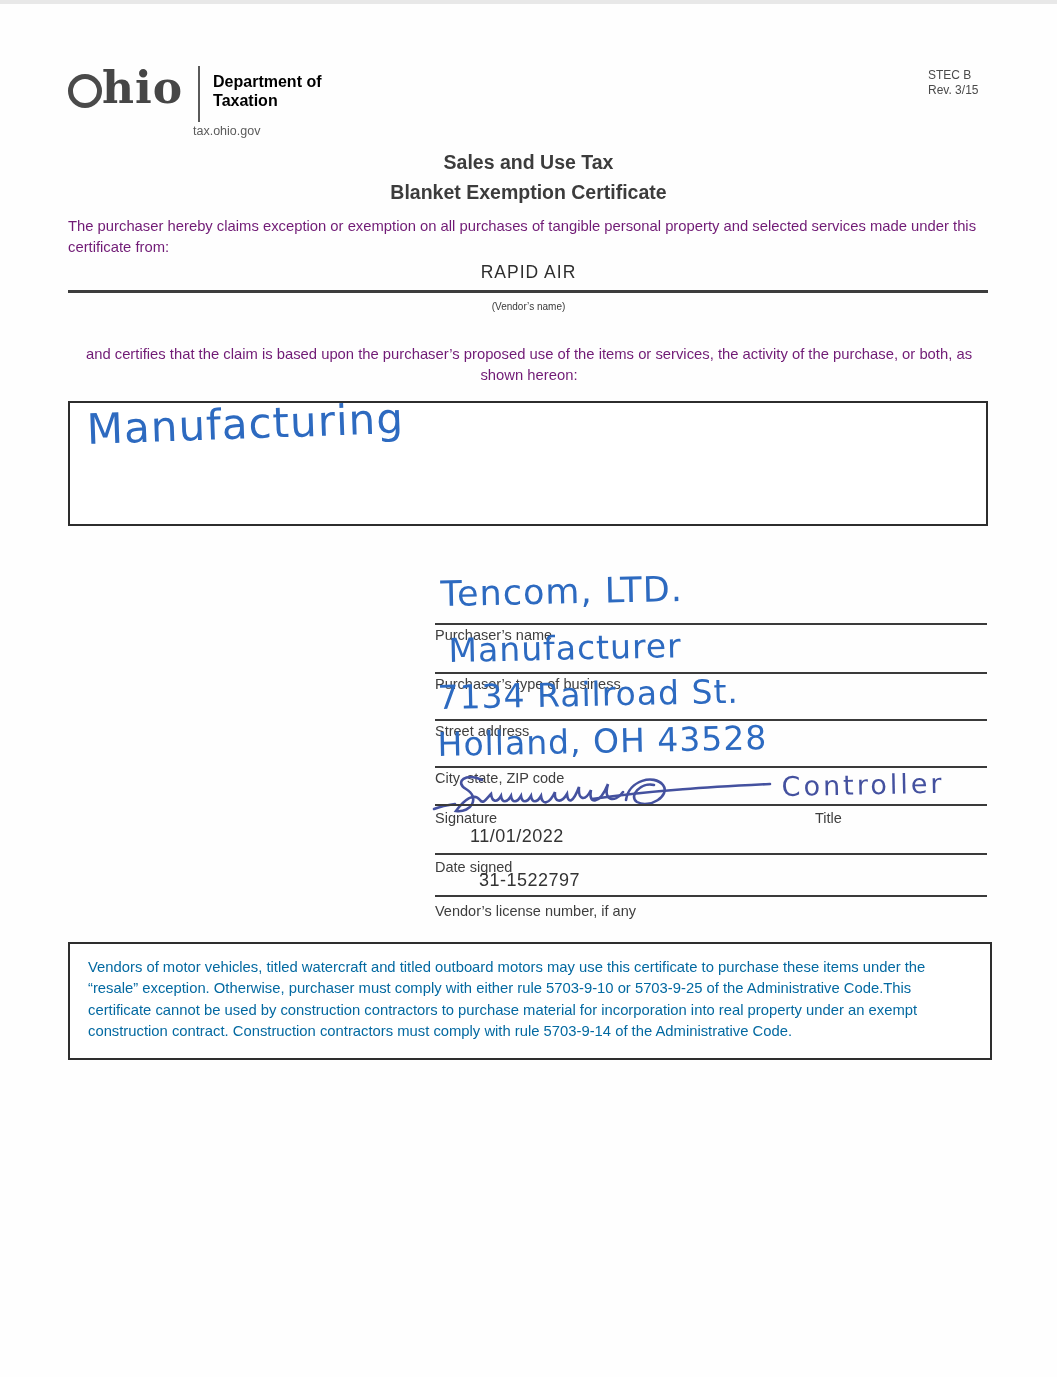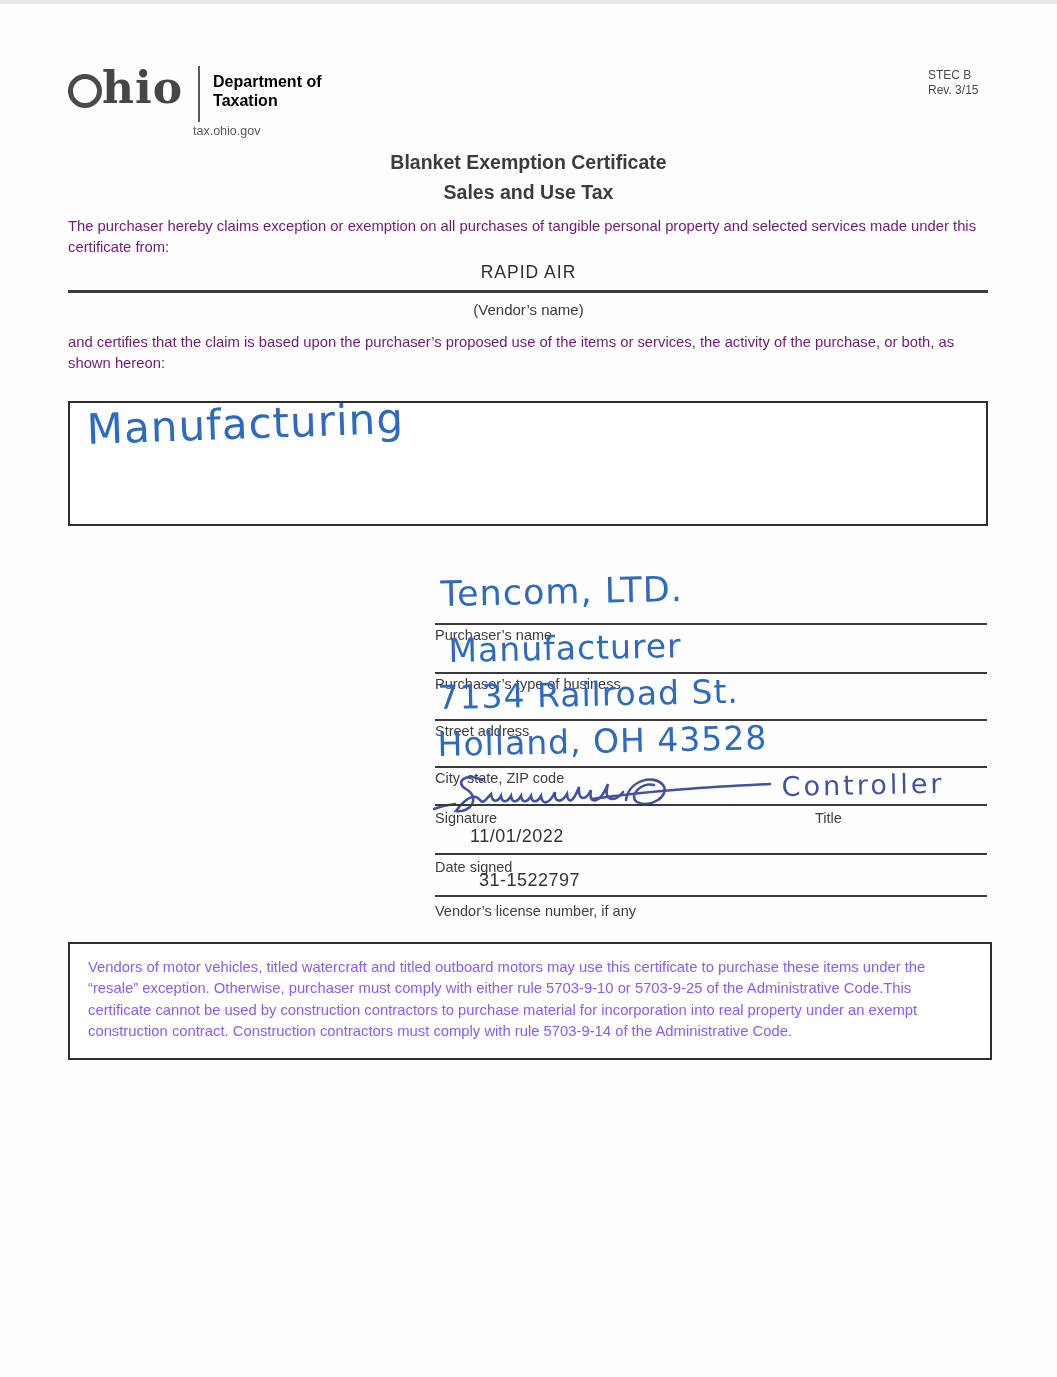--- a/index.html
+++ b/index.html
@@ -27,26 +27,26 @@
   .logo-divider { width:2px; height:56px; background:#5a5a5a; margin:0 13px 0 15px; }
   .dept-text { font-size:16px; font-weight:bold; color:#000000; line-height:1.2; padding-top:6px; }
   .website { position:absolute; left:193px; top:120px; font-size:12.5px; color:#5b5b5b; }
   .form-code { position:absolute; left:928px; top:64px; font-size:12px; color:#4a4a4a; line-height:1.25; }
   
   .doc-title { position:absolute; left:0; top:143px; width:100%; text-align:center;
     font-size:19.5px; font-weight:bold; color:#3c3c3c; line-height:1.55; }
   
   .para { position:absolute; left:68px; width:922px; font-size:14.8px; line-height:1.4; color:#701a75; }
   .para-intro { top:212px; }
-  .para-certify { top:328px; }
+  .para-certify { top:340px;text-align:center; }
   
   .vendor-value { position:absolute; left:0; top:258px; width:100%; text-align:center;
     font-size:17.5px; color:#2f2f2f; letter-spacing:1px; }
   .vendor-rule { position:absolute; left:68px; top:286px; width:920px; border-top:3px solid #3d3d3d; }
-  .vendor-label { position:absolute; left:0; top:297px; width:100%; text-align:center; font-size:15px; }
+  .vendor-label { position:absolute; left:0; top:297px; width:100%; text-align:center; font-size:10px; }
   
   .reason-box { position:absolute; left:68px; top:397px; width:920px; height:125px;
     border:2px solid #2d2d2d; background:#fff; }
   .hand {
     font-family:"DejaVu Sans", sans-serif;
     letter-spacing:1px;
     white-space:nowrap;
   }
   .hand-marker { color:#2d6ac0; }
   .hand-pen { color:#44519f; }
@@ -58,21 +58,21 @@
     font-size:14.8px; font-weight:bold; font-style:italic; color:#3b3b3b; }
   
   .field-rule { position:absolute; left:435px; width:552px; border-top:2px solid #3a3a3a; }
   .field-label { position:absolute; font-size:14.5px; color:#3e3e3e; }
   .field-value-hand { position:absolute; transform:rotate(-1.2deg); transform-origin:left bottom; }
   .field-value-typed { position:absolute; font-size:18px; color:#333; letter-spacing:0.5px; }
   .sig-svg { position:absolute; left:430px; top:768px; }
   
   .footer-box { position:absolute; left:68px; top:938px; width:924px;
     border:2px solid #2e2e2e; padding:13px 18px 15px 18px;
-    font-size:14.8px; line-height:1.45; color:#8b5cf6; background:#fff; }
+    font-size:14.8px; line-height:1.45; color:#0369a1; background:#fff; }
 </style>
 </head>
 <body>
 
 <div class="page">
 
   <div class="logo-row">
     <div class="ohio-wordmark">
       <div class="o-circle"></div>
       <div class="hio">hio</div>
@@ -83,22 +83,22 @@
       <div>Taxation</div>
     </div>
   </div>
   <div class="website">tax.ohio.gov</div>
   <div class="form-code">
     <div>STEC B</div>
     <div>Rev. 3/15</div>
   </div>
 
   <div class="doc-title">
+    <div>Sales and Use Tax</div>
     <div>Blanket Exemption Certificate</div>
-    <div>Sales and Use Tax</div>
   </div>
 
   <div class="para para-intro">The purchaser hereby claims exception or exemption on all purchases of tangible personal property and selected services made under this certificate from:</div>
   <div class="vendor-value">RAPID AIR</div>
   <div class="vendor-rule"></div>
   <div class="vendor-label">(Vendor’s name)</div>
 
   <div class="para para-certify">and certifies that the claim is based upon the purchaser’s proposed use of the items or services, the activity of the purchase, or both, as shown hereon:</div>
 
   <div class="reason-box">

